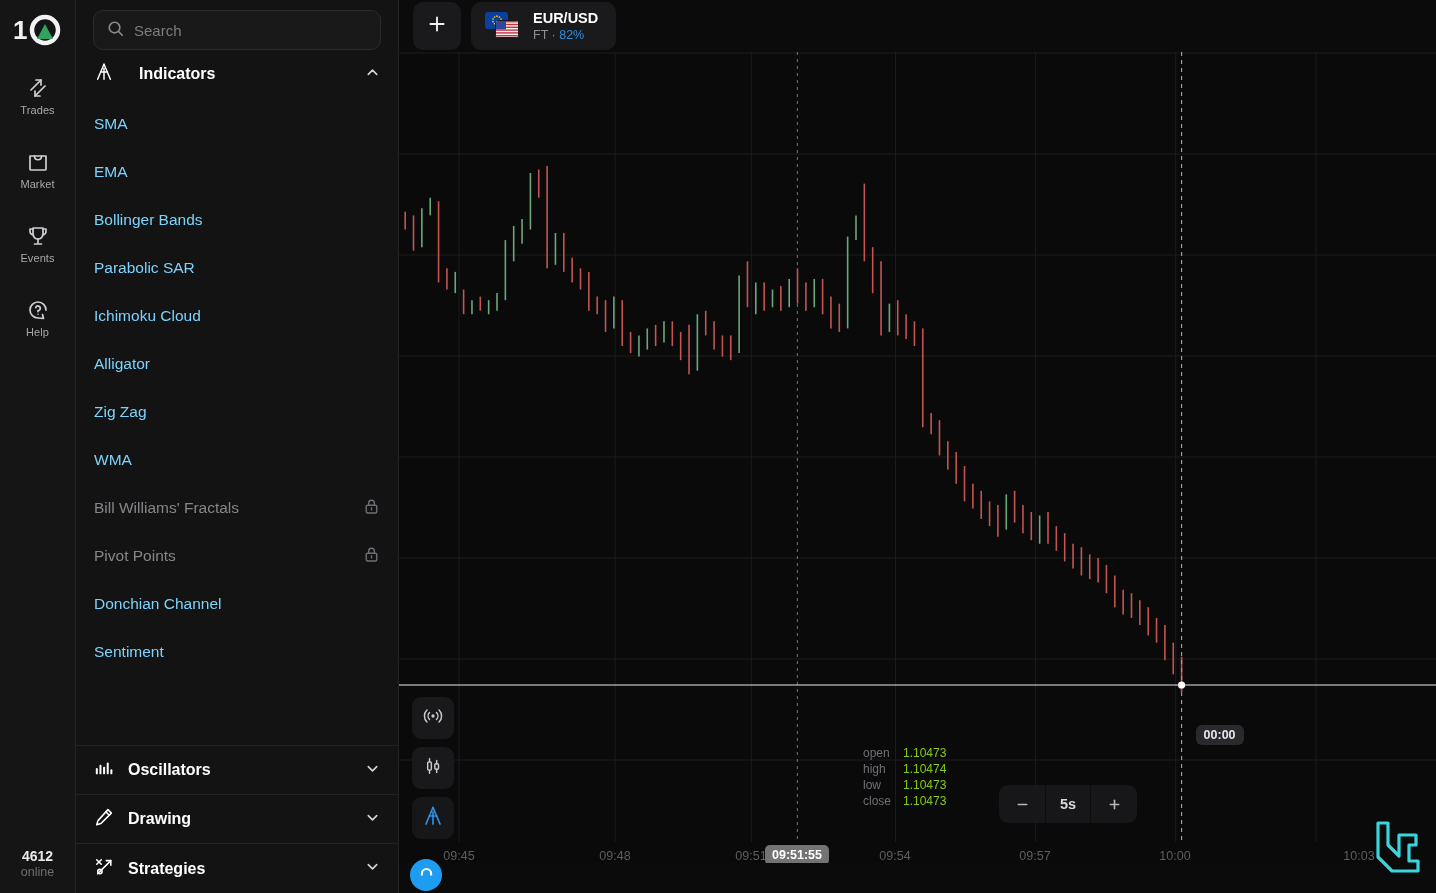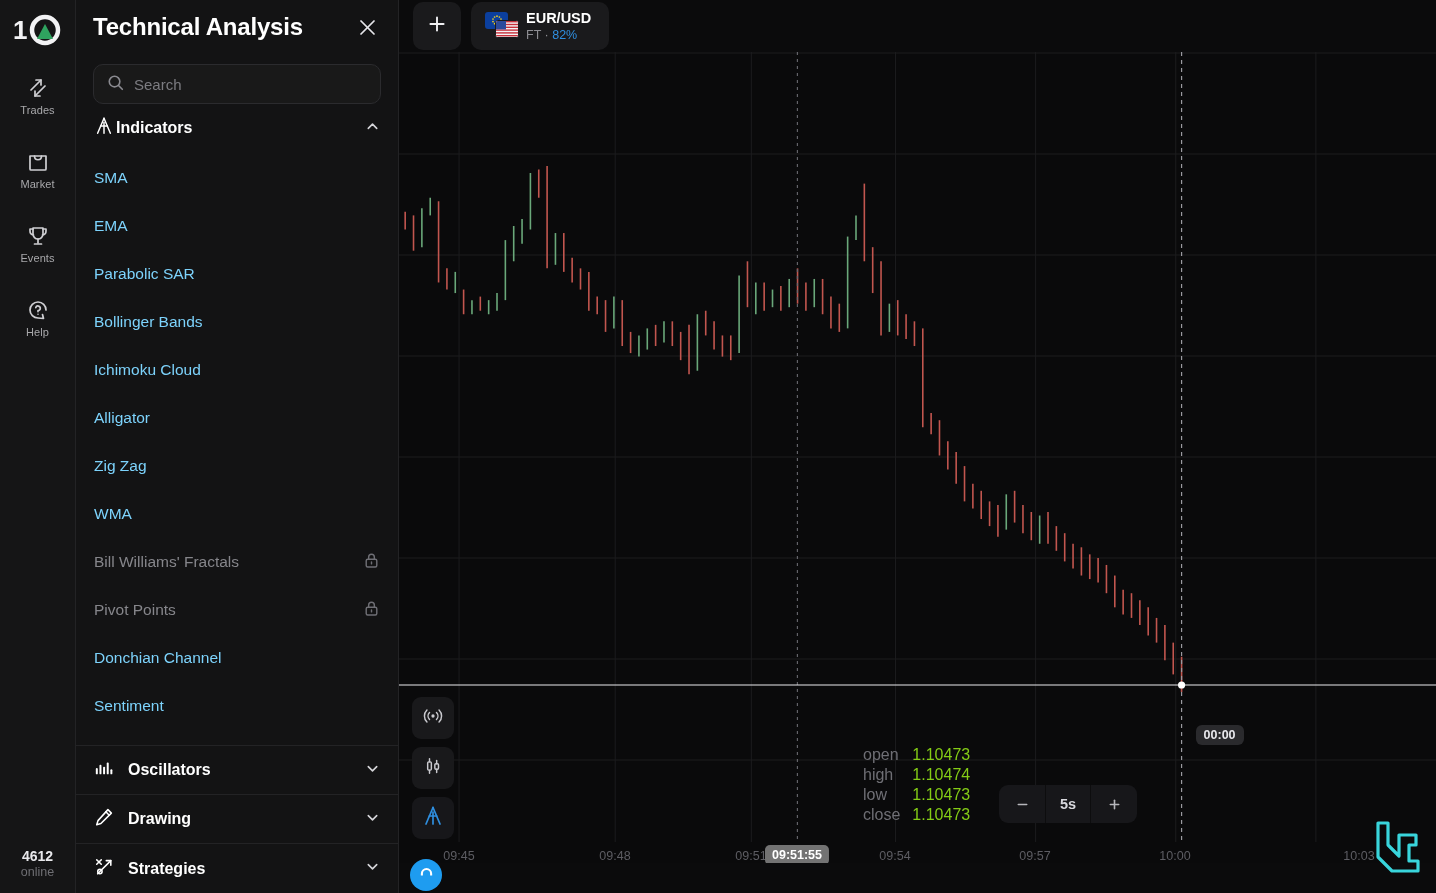--- a/index.html
+++ b/index.html
@@ -59,21 +59,21 @@
   }
   .search-box input {
     background: transparent; border: none; outline: none;
     color: #d8d8db; font-size: 15px; font-family: inherit; width: 100%;
   }
   .search-box input::placeholder { color: #7c7c81; }
 
   .scroll-area { flex: 1 1 auto; overflow: hidden; position: relative; }
 
   .group-head {
-    display: flex; align-items: center; gap: 2px;
+    display: flex; align-items: center; gap: 25px;
     padding: 0 18px 0 18px; height: 48px; cursor: pointer; justify-content: space-between;
   }
   .group-head .g-title { font-size: 16px; font-weight: bold; color: #fff; flex: 1; }
 
   .ind-list { padding-top: 2px; }
   .ind-item {
     height: 48px; display: flex; align-items: center;
     padding: 0 18px 0 18px; cursor: pointer;
   }
   .ind-name { font-size: 15.5px; color: #7dd3fc; flex: 1; }
@@ -95,21 +95,21 @@
     position: absolute; top: 0; left: 0; right: 0; height: 52px;
     background: #0b0b0c; display: flex; align-items: center;
     padding-left: 14px; gap: 10px; z-index: 40;
   }
   .add-tab {
     width: 48px; height: 48px; border-radius: 10px; background: #1a1a1c;
     display: flex; align-items: center; justify-content: center; cursor: pointer;
   }
   .asset-tab {
     height: 48px; border-radius: 10px; background: #1a1a1c;
-    display: flex; align-items: center; gap: 5px; padding: 0 18px 0 14px;
+    display: flex; align-items: center; gap: 12px; padding: 0 18px 0 14px;
     cursor: pointer;
   }
   .flags { position: relative; width: 36px; height: 28px; }
   .flag-eu {
     position: absolute; left: 0; top: 0; width: 23px; height: 17px;
     background: #0b3f9e; border-radius: 3px;
     display:flex; align-items:center; justify-content:center;
   }
   .flag-us {
     position: absolute; left: 10px; top: 8px; width: 24px; height: 18px;
@@ -132,21 +132,21 @@
   .tool-btn {
     width: 42px; height: 42px; border-radius: 9px; background: #19191b;
     display: flex; align-items: center; justify-content: center; cursor: pointer;
   }
   .tool-btn.active { background: #17171a; }
 
   
   .ohlc {
     position: absolute; left: 464px; top: 694px; z-index: 30;
     display: grid; grid-template-columns: auto auto; gap: 2px 12px;
-    font-size: 16px;
+    font-size: 12px;
   }
   .ohlc .k { color: #6f6f75; }
   .ohlc .v { color: #84cc16; }
 
   
   .tf {
     position: absolute; left: 600px; top: 733px; z-index: 30;
     display: flex; align-items: flex-start; background: #17171a;
     border-radius: 9px; height: 38px; overflow: hidden;
   }
@@ -253,29 +253,20 @@
       </div>
     </div>
 
     <div class="rail-bottom">
       <div class="rail-count">4612</div>
       <div class="rail-online">online</div>
     </div>
   </div>
 
   <div class="panel">
-    <div class="panel-head">
-      <div class="panel-title">Technical Analysis</div>
-      <div class="panel-close">
-        <svg width="19" height="19" viewBox="0 0 19 19" fill="none" stroke="#e6e6ea" stroke-width="1.7" stroke-linecap="round">
-          <path d="M3 3 L16 16"></path>
-            <path d="M16 3 L3 16"></path>
-        </svg>
-      </div>
-    </div>
 
     <div class="search-wrap">
       <div class="search-box">
         <span>
           <svg width="17" height="17" viewBox="0 0 18 18" fill="none" stroke="#8a8a90" stroke-width="1.7" stroke-linecap="round">
             <circle cx="8" cy="8" r="5.6"></circle>
               <path d="M12.2 12.2 L16.2 16.2"></path>
           </svg>
         </span>
         <input type="text" placeholder="Search" style="">
@@ -301,24 +292,24 @@
       </div>
 
       <div class="ind-list" id="indicator-list">
           <div class="ind-item">
             <span class="ind-name">SMA</span>
           </div>
           <div class="ind-item">
             <span class="ind-name">EMA</span>
           </div>
           <div class="ind-item">
+            <span class="ind-name">Bollinger Bands</span>
+          </div>
+          <div class="ind-item">
             <span class="ind-name">Parabolic SAR</span>
-          </div>
-          <div class="ind-item">
-            <span class="ind-name">Bollinger Bands</span>
           </div>
           <div class="ind-item">
             <span class="ind-name">Ichimoku Cloud</span>
           </div>
           <div class="ind-item">
             <span class="ind-name">Alligator</span>
           </div>
           <div class="ind-item">
             <span class="ind-name">Zig Zag</span>
           </div>

